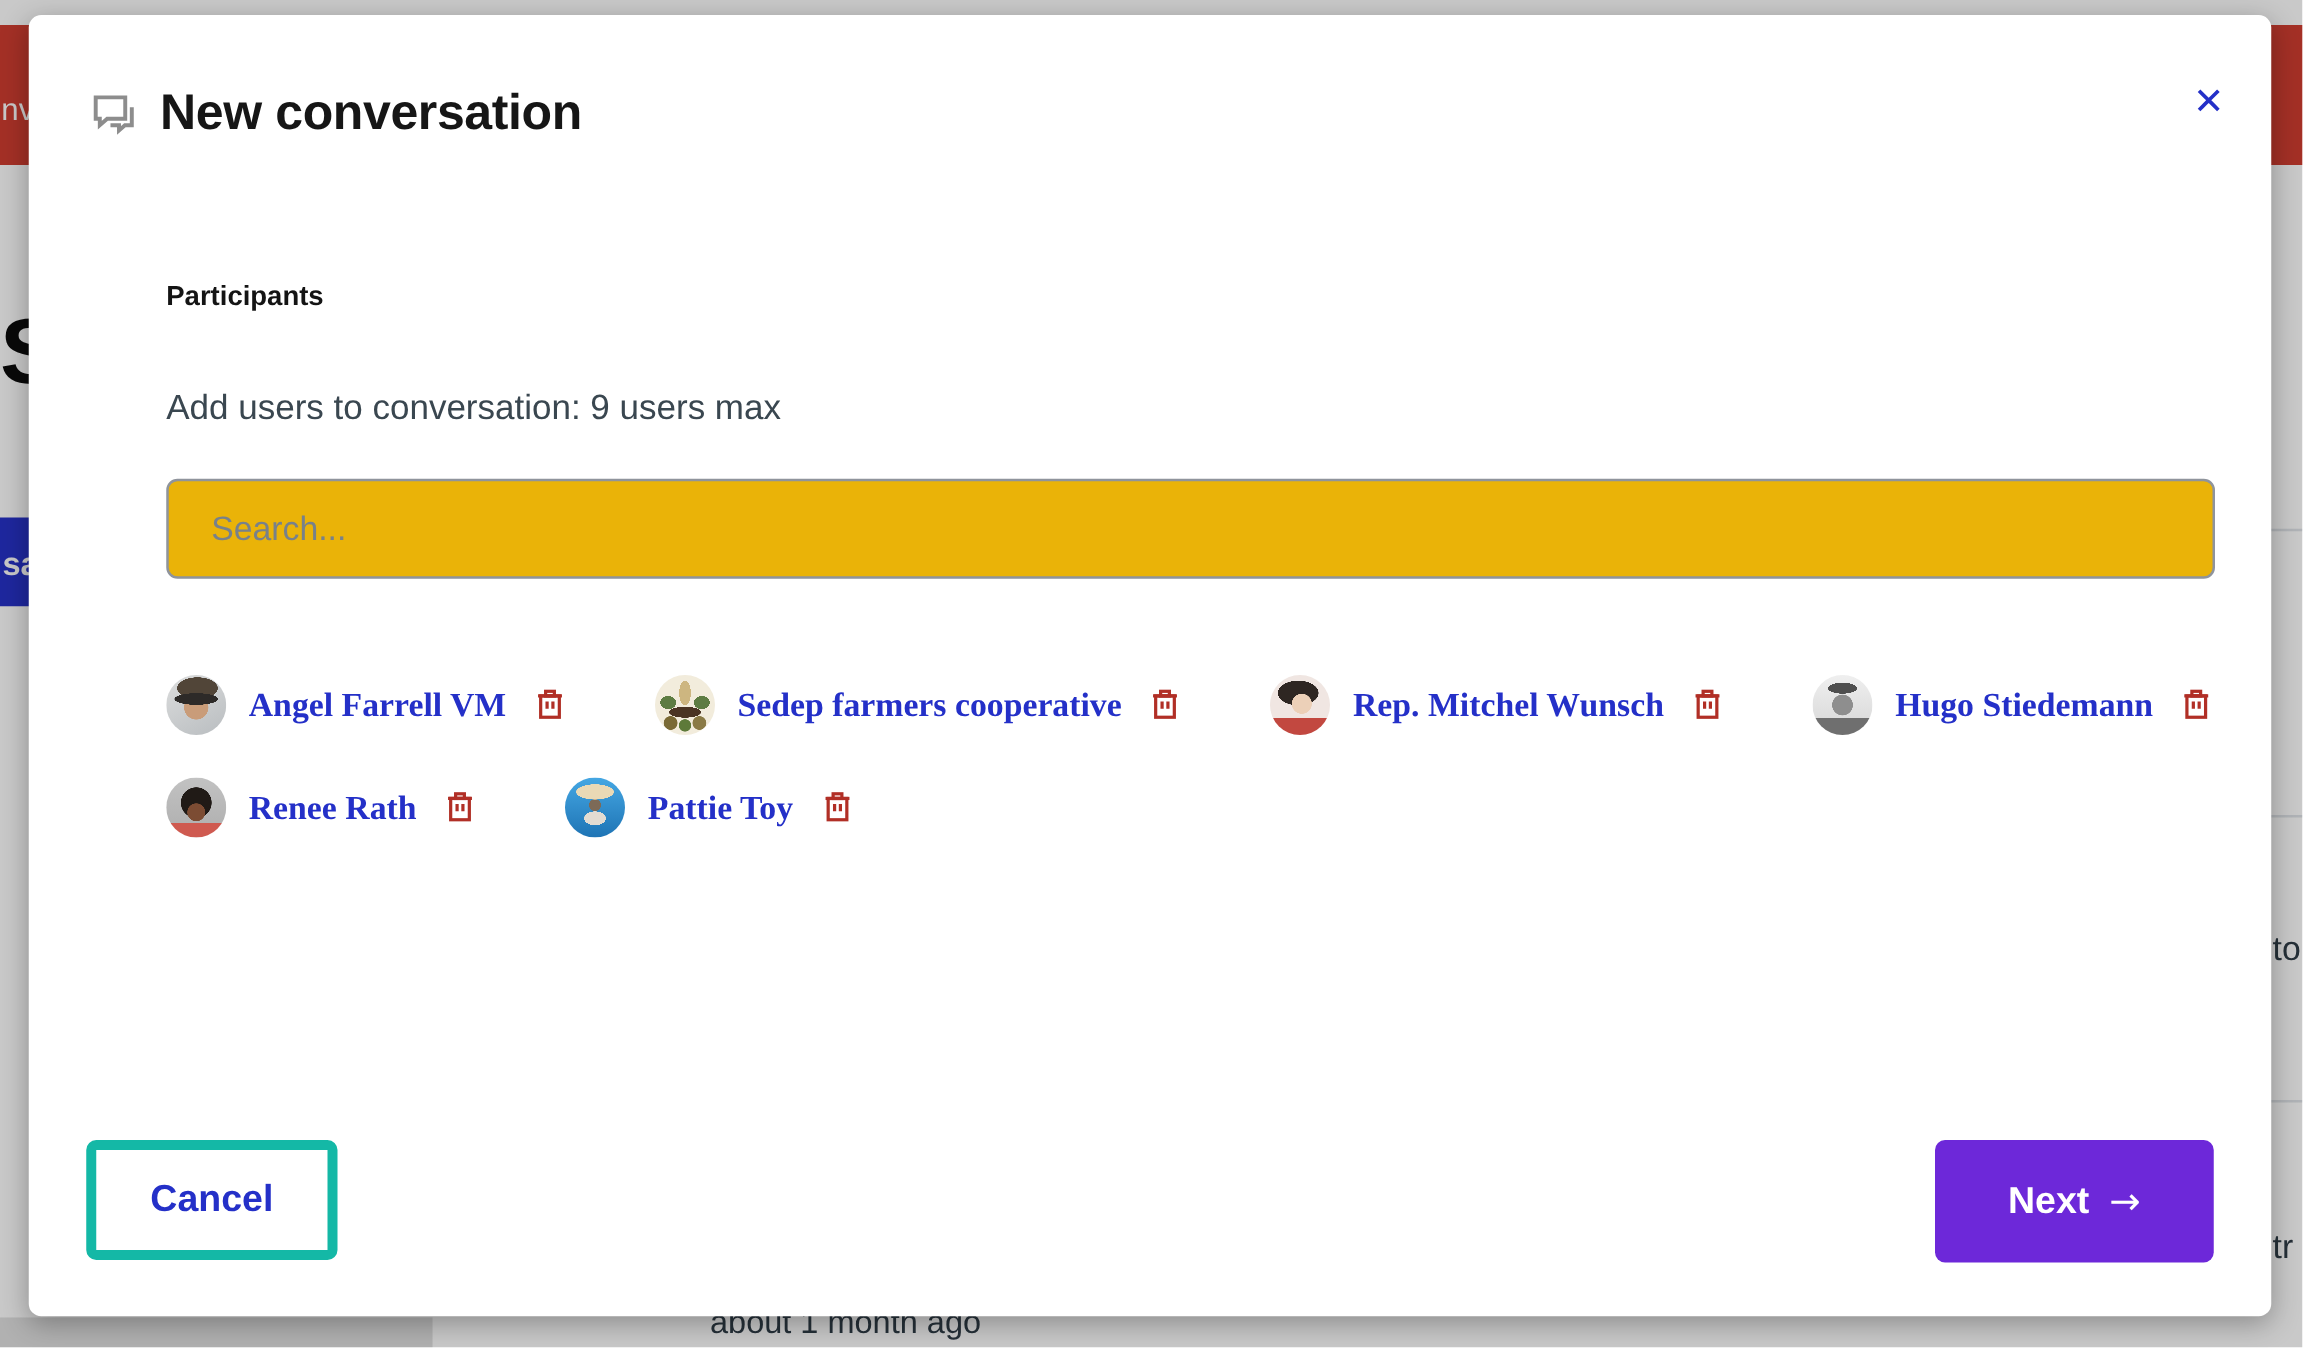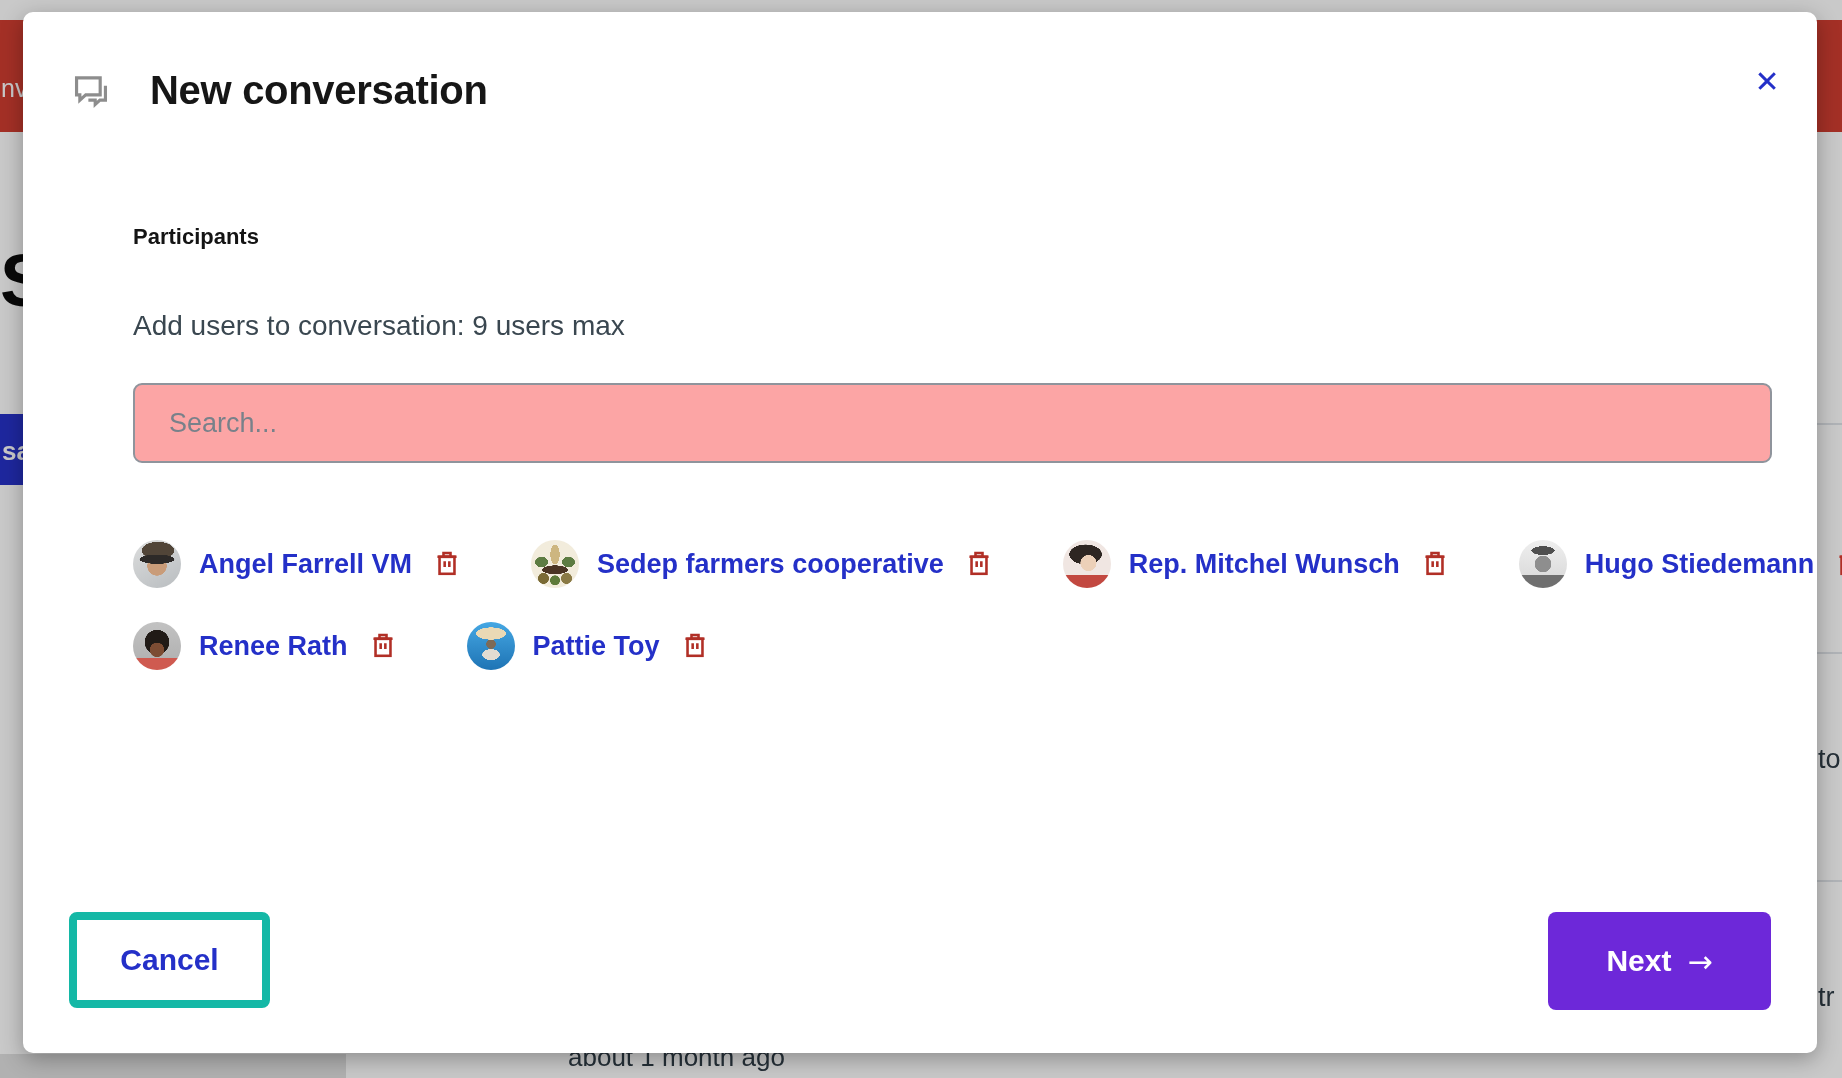--- a/index.html
+++ b/index.html
@@ -38,42 +38,42 @@
     box-shadow: 0 6px 22px rgba(0,0,0,0.30);
   }
   .modal-close {
     position: absolute; top: 48px; right: 28px;
     width: 44px; height: 44px; border: none; background: none;
     color: #2430c8; font-size: 30px; font-weight: 700; cursor: pointer;
     font-family: "DejaVu Sans", sans-serif; line-height: 44px; text-align: center;
   }
   .modal-header {
     position: absolute; left: 47px; top: 56px;
-    display: flex; align-items: center; gap: 38px;
+    display: flex; align-items: center; gap: 16px;
   }
   .forum-icon-svg { width: 42px; height: 42px; display: block; }
   .modal-title { font-size: 40px; font-weight: 700; color: #161616; letter-spacing: -0.3px; }
 
   .section-title { position: absolute; left: 110px; top: 212px; font-size: 22px; font-weight: 700; color: #141414; }
   .section-desc  { position: absolute; left: 110px; top: 298px; font-size: 28px; color: #3a4750; }
 
   .search-input {
     position: absolute; left: 110px; top: 371px;
     width: 1639px; height: 80px;
     border: 2px solid #8f949c; border-radius: 9px;
-    background: #fca5a5; padding: 0 34px;
+    background: #eab308; padding: 0 34px;
     font-size: 27px; color: #161616;
     font-family: "Liberation Sans", "DejaVu Sans", sans-serif;
     outline: none;
   }
   .search-input::placeholder { color: #78818a; opacity: 1; }
 
   .participants { position: absolute; left: 110px; top: 528px; right: 46px; }
   .p-row { display: flex; flex-wrap: nowrap; column-gap: 70px; margin-bottom: 34px; }
-  .p-item { display: flex; align-items: center; gap: 18px; height: 48px; }
+  .p-item { display: flex; align-items: center; gap: 18px; height: 48px; font-family: Liberation Serif, serif; }
   .p-name {
     font-size: 27px; font-weight: 700; color: #2430c8;
     text-decoration: none; white-space: nowrap; cursor: pointer;
   }
   .trash-btn {
     border: none; background: none; padding: 0; margin-left: 3px;
     color: #b12f26; cursor: pointer; display: flex; align-items: center;
   }
   .trash-btn svg { width: 28px; height: 28px; display: block; }
 

